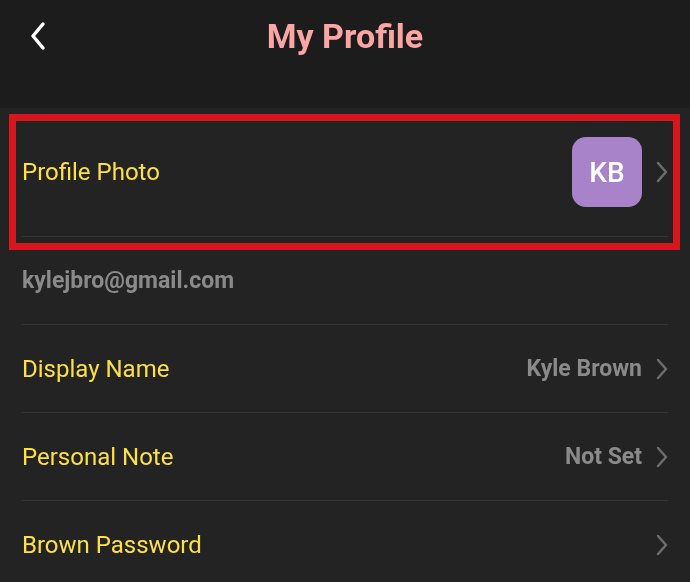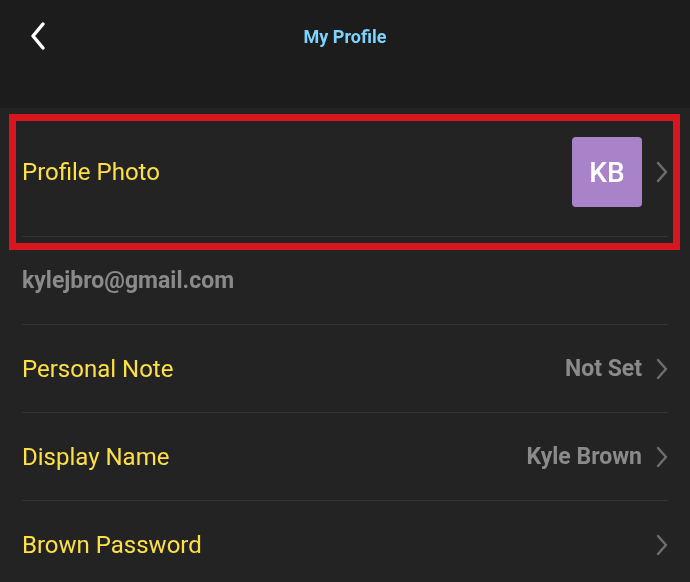--- a/index.html
+++ b/index.html
@@ -20,23 +20,23 @@
       position: absolute;
       left: 18px;
       top: 50%;
       transform: translateY(-50%);
       width: 40px; height: 40px;
       display: flex; align-items: center; justify-content: center;
       cursor: pointer;
     }
     .back-btn svg { stroke: #fff; }
     .header-title {
-      font-size: 18px;
+      font-size: 34px;
       font-weight: 700;
-      color: #7dd3fc;
+      color: #fca5a5;
     }
     .gap { height: 36px; }
     .section {
       background: #232323;
       padding: 0 22px;
     }
     .row {
       display: flex;
       align-items: center;
       justify-content: space-between;
@@ -59,21 +59,21 @@
       font-size: 23px;
       color: #8a8a8a;
       font-weight: 700;
     }
     .chev {
       display: flex; align-items: center; justify-content: center;
     }
     .chev svg { stroke: #6d6d6d; }
     .avatar {
       width: 70px; height: 70px;
-      border-radius: 4px;
+      border-radius: 14px;
       display: flex; align-items: center; justify-content: center;
       font-size: 28px;
       font-weight: 500;
       color: #fff;
     }
     .row-profile {
       min-height: 128px;
     }
     .highlight-box {
       position: absolute;
@@ -109,35 +109,35 @@
     </div>
   </div>
 
   <div class="row">
     <div class="row-right">
       <div class="row-value">kylejbro@gmail.com</div>
     </div>
   </div>
 
   <div class="row">
-    <div class="row-label">Personal Note</div>
+    <div class="row-label">Display Name</div>
     <div class="row-right">
-      <div class="row-value">Not Set</div>
+      <div class="row-value">Kyle Brown</div>
       <span class="chev">
         <svg width="12" height="22" viewBox="0 0 12 22" fill="none">
           <polyline points="2,2 10,11 2,20" stroke-width="2.5" stroke-linecap="round" stroke-linejoin="round"></polyline>
         </svg>
       </span>
     </div>
   </div>
 
   <div class="row">
-    <div class="row-label">Display Name</div>
+    <div class="row-label">Personal Note</div>
     <div class="row-right">
-      <div class="row-value">Kyle Brown</div>
+      <div class="row-value">Not Set</div>
       <span class="chev">
         <svg width="12" height="22" viewBox="0 0 12 22" fill="none">
           <polyline points="2,2 10,11 2,20" stroke-width="2.5" stroke-linecap="round" stroke-linejoin="round"></polyline>
         </svg>
       </span>
     </div>
   </div>
 
   <div class="row">
     <div class="row-label">Brown Password</div>

